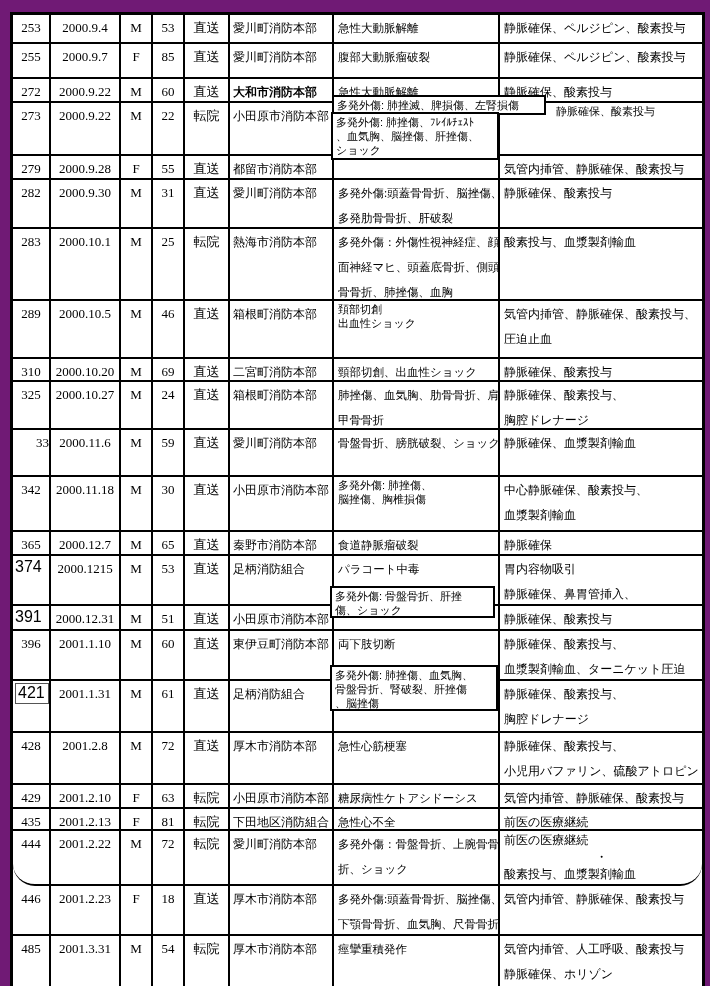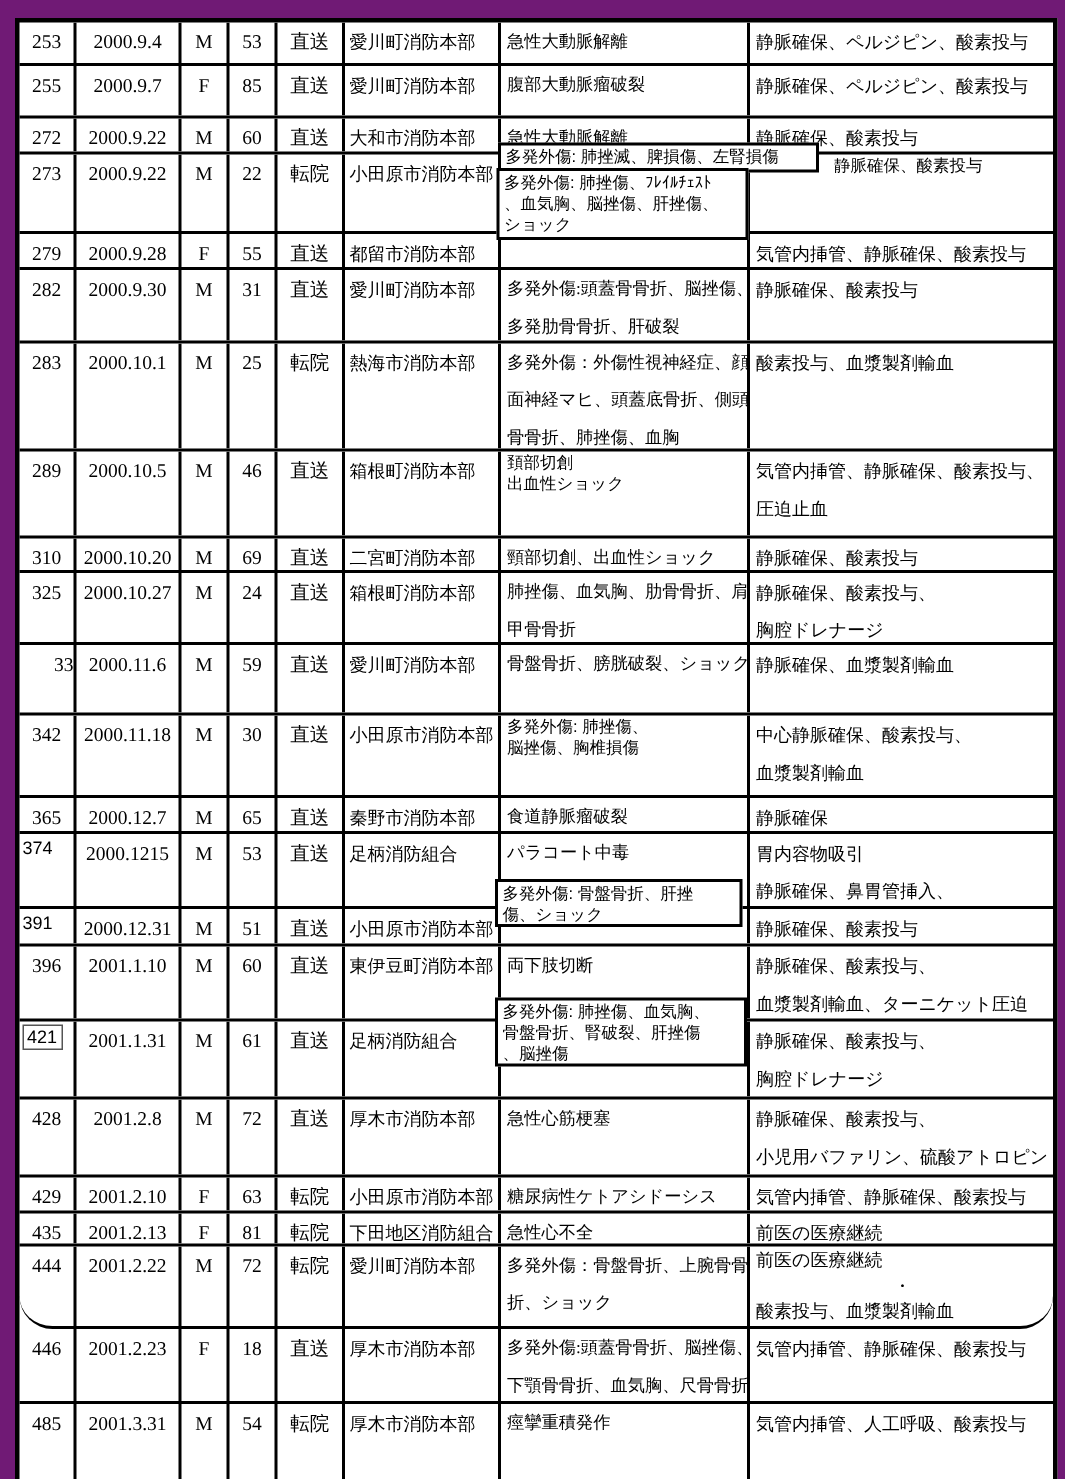--- a/index.html
+++ b/index.html
@@ -11,21 +11,21 @@
   .tcell{position:absolute;top:0;bottom:0;box-sizing:border-box;border-right:2px solid #000;overflow:hidden;color:#000;}
   .tcell.last{border-right:none;}
   .cv{text-align:center;font-size:13px;line-height:22px;padding-top:2px;}
   .dept{font-size:12px;line-height:22px;padding:2px 0 0 3px;text-align:left;}
   .txt{padding:1px 3px 0 4px;text-align:left;}
   .ln{height:25px;line-height:25px;font-size:11.5px;white-space:nowrap;}
   .txtcell-t .ln{font-size:12px;}
   .gothic .ln{height:14px;line-height:14px;font-size:11px;font-family:"Liberation Sans","DejaVu Sans",sans-serif;}
   .tight .ln{height:17px;line-height:17px;}
   .dot-ln{text-align:center;}
-  .idg{text-align:left;padding:2px 0 0 2px;font-family:"Liberation Sans","DejaVu Sans",sans-serif;font-size:12px;}
+  .idg{text-align:left;padding:2px 0 0 2px;font-family:"Liberation Sans","DejaVu Sans",sans-serif;font-size:16px;}
   .idbox{display:inline-block;border:1px solid #555;background:#fff;padding:0 3px 1px 2px;}
   .overlay{position:absolute;background:#fff;border:2px solid #000;box-sizing:border-box;z-index:5;overflow:hidden;padding:1px 2px 0 3px;
            font-family:"Liberation Sans","DejaVu Sans",sans-serif;color:#000;}
   .overlay .ln{height:14px;line-height:14px;font-size:11px;white-space:nowrap;}
 </style>
 </head>
 <body>
 
 <div id="page">
   <div id="recordTable">
@@ -56,21 +56,21 @@
         <div class="tcell last txt txtcell-t" style="left: 487px; width: 202px;">
           <div class="ln">静脈確保、ペルジピン、酸素投与</div>
         </div>
       </div>
       <div class="trow" style="height: 24px;">
         <div class="tcell cv" style="left: 0px; width: 38px;">272</div>
         <div class="tcell cv" style="left: 38px; width: 70px;">2000.9.22</div>
         <div class="tcell cv" style="left: 108px; width: 32px;">M</div>
         <div class="tcell cv" style="left: 140px; width: 32px;">60</div>
         <div class="tcell cv" style="left: 172px; width: 45px;">直送</div>
-        <div class="tcell dept" style="left: 217px; width: 104px;">大和市消防本部</div>
+        <div class="tcell dept" style="left: 217px; width: 104px; font-weight: bold;">大和市消防本部</div>
         <div class="tcell txt" style="left: 321px; width: 166px;">
           <div class="ln">急性大動脈解離</div>
         </div>
         <div class="tcell last txt txtcell-t" style="left: 487px; width: 202px;">
           <div class="ln">静脈確保、酸素投与</div>
         </div>
       </div>
       <div class="trow" style="height: 53px;">
         <div class="tcell cv" style="left: 0px; width: 38px;">273</div>
         <div class="tcell cv" style="left: 38px; width: 70px;">2000.9.22</div>
@@ -351,20 +351,21 @@
         <div class="tcell cv" style="left: 38px; width: 70px;">2001.3.31</div>
         <div class="tcell cv" style="left: 108px; width: 32px;">M</div>
         <div class="tcell cv" style="left: 140px; width: 32px;">54</div>
         <div class="tcell cv" style="left: 172px; width: 45px;">転院</div>
         <div class="tcell dept" style="left: 217px; width: 104px;">厚木市消防本部</div>
         <div class="tcell txt" style="left: 321px; width: 166px;">
           <div class="ln">痙攣重積発作</div>
         </div>
         <div class="tcell last txt txtcell-t" style="left: 487px; width: 202px;">
           <div class="ln">気管内挿管、人工呼吸、酸素投与</div>
+          <div class="ln">静脈確保、ホリゾン</div>
         </div>
       </div>
     </div>
 <div class="overlay" style="left: 332px; top: 95px; width: 214px; height: 20px;">
       <div class="ln">多発外傷: 肺挫滅、脾損傷、左腎損傷</div>
     </div>
     <div class="overlay" style="left: 331px; top: 112px; width: 168px; height: 48px;">
       <div class="ln">多発外傷: 肺挫傷、ﾌﾚｲﾙﾁｪｽﾄ</div>
       <div class="ln">、血気胸、脳挫傷、肝挫傷、</div>
       <div class="ln">ショック</div>

